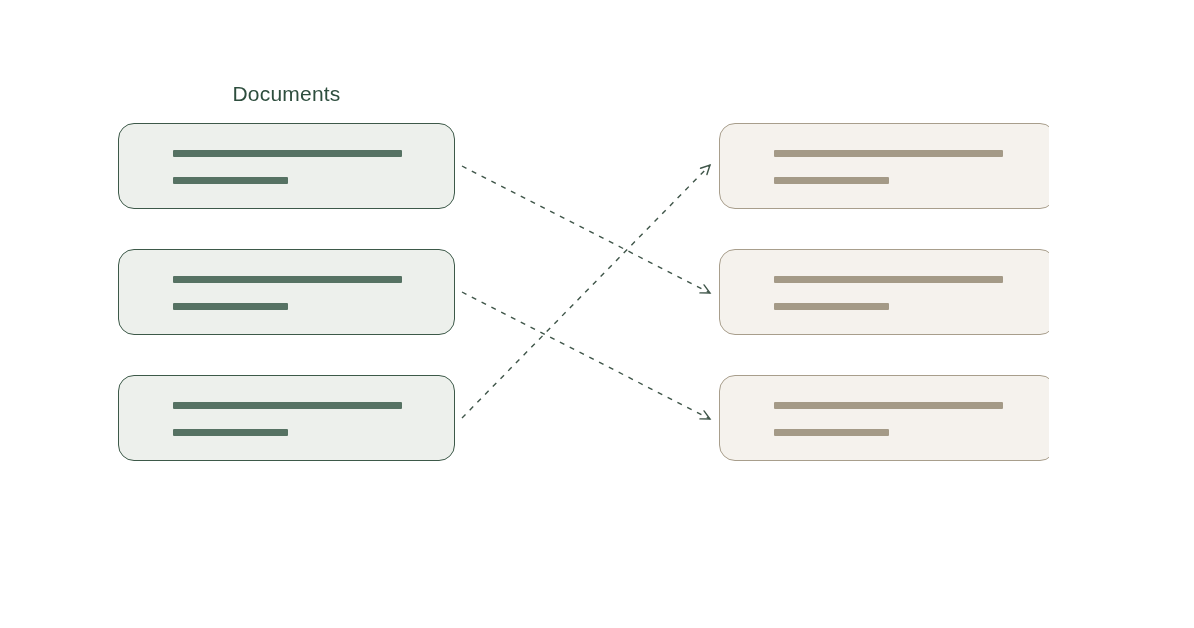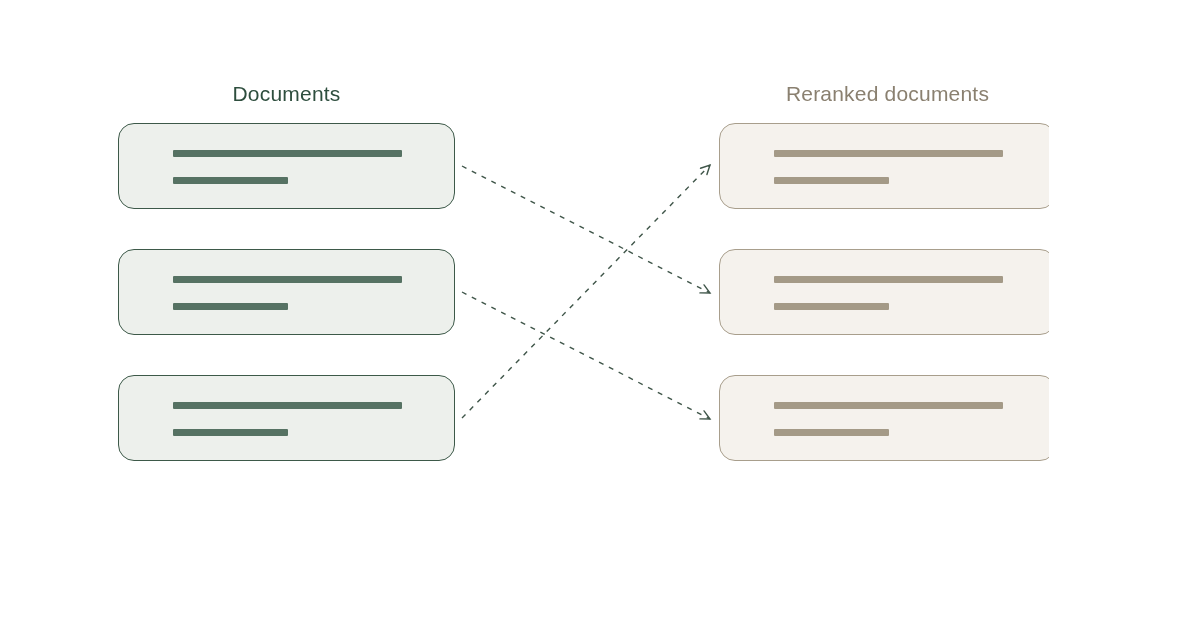--- a/index.html
+++ b/index.html
@@ -65,21 +65,20 @@
     pointer-events: none;
   }
 </style>
 </head>
 <body>
 
 <div class="canvas" style="--page-bg: #ffffff; --left-title: #2e4e3e; --left-fill: #edf0ec; --left-border: #3d5949; --left-bar: #567263; --right-title: #8a8070; --right-fill: #f5f2ed; --right-border: #a89e8c; --right-bar: #a49a87;">
 
   <div class="col-title left">Documents</div>
 
-  <div class="col-title right">Reranked documents</div>
 
   <div id="left-cards">
       <div class="doc-card left" style="top: 123px;">
         <div class="bar long"></div>
         <div class="bar short"></div>
       </div>
       <div class="doc-card left" style="top: 249px;">
         <div class="bar long"></div>
         <div class="bar short"></div>
       </div>

